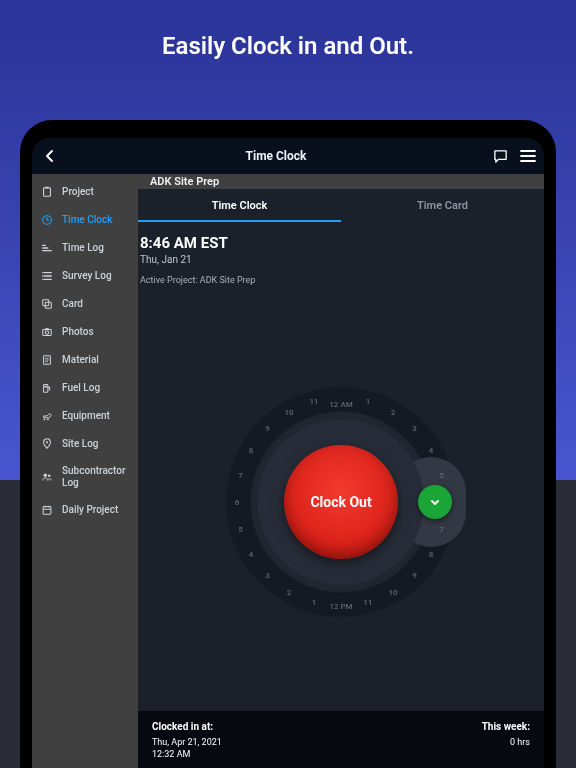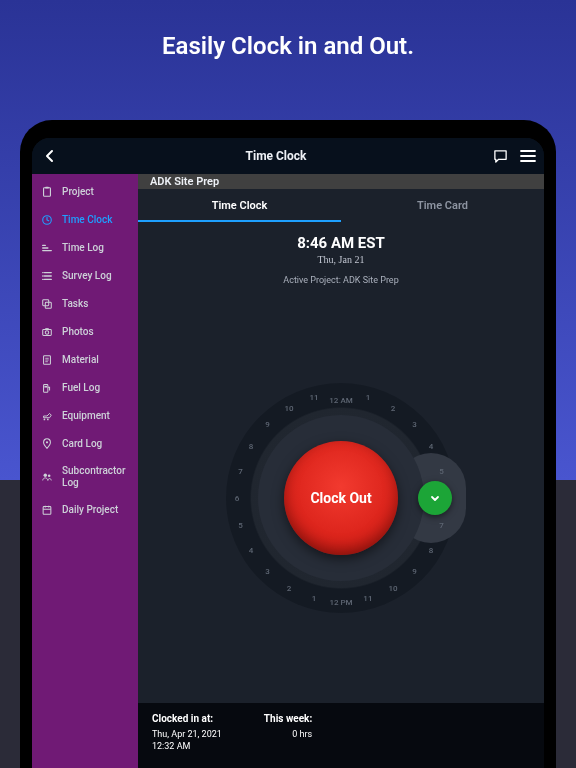--- a/index.html
+++ b/index.html
@@ -46,21 +46,21 @@
     gap: 6px;
   }
   .nav-back { width: 20px; display:flex; align-items:center; justify-content:center; }
   .nav-title { flex: 1; text-align: center; font-weight: 700; color: #eef1f6; font-size: 12px; }
   .nav-right { display:flex; align-items:center; gap:12px; }
   .nav-icon { width:16px; height:16px; display:flex;align-items:center;justify-content:center; }
 
   .body-row { flex:1; display:flex; min-height:0; }
   .sidebar {
     width: 106px;
-    background: #701a75;
+    background: #404040;
     display:flex; flex-direction:column;
     padding-top: 4px;
   }
   .side-item {
     display:flex; align-items:center; gap:8px;
     padding: 7px 8px;
     color:#cdd1d8; font-size:10px; font-weight:500;
     cursor:pointer;
     line-height: 1.2;
   }
@@ -79,24 +79,24 @@
   }
   .tab {
     flex:1; text-align:center; padding:10px 0 8px;
     font-weight:600; font-size:11px; color:#8d94a1;
     cursor:pointer;
     border-bottom: 2px solid transparent;
   }
   .tab.active { color:#fff; border-bottom-color:#1ea0ff; }
 
   .clock-header {
-    text-align:center; padding: 12px 2px 8px;
+    padding: 12px 2px 8px;
   }
   .clock-time { font-weight:700; font-size:15px; color:#fff; }
-  .clock-date { font-size:10px; color:#c0c5d0; margin-top:2px;font-family:Liberation Serif, serif; }
+  .clock-date { font-size:10px; color:#c0c5d0; margin-top:2px; }
   .clock-proj { font-size:9px; color:#aab0bc; margin-top:10px; }
 
   .dial-wrap { position:relative; width:100%; flex:1; display:flex; align-items:center; justify-content:center; }
   .dial {
     position:relative; width: 230px; height:230px;
   }
   .ring-outer {
     position:absolute; inset:0; border-radius:50%;
     background: radial-gradient(circle, #252b35 0%, #20262f 55%, #141a23 56%, #141a23 100%);
   }
@@ -129,22 +129,22 @@
     cursor:pointer;
     z-index: 2;
   }
   .hour-label {
     position:absolute; font-size:8px; color:#5e6673; font-weight:500;
     transform: translate(-50%, -50%);
   }
 
   .footer {
     background:#06090f; color:#fff;
-    display:flex; 
-    padding:10px 14px 16px; font-size:10px;
+    display:flex; justify-content:space-between;
+    padding:10px 14px 8px; font-size:10px;
     margin-top:auto;
   }
   .footer .f-label { font-weight:700; font-size:10px; margin-bottom:4px; }
   .footer .f-val { font-weight:400; font-size:9px; line-height:1.35; }
   .footer .right { text-align:right;margin-left:42px; }
 
   svg { display:block; }
 </style>
 </head>
 <body>
@@ -217,21 +217,21 @@
           <span class="side-label">Survey Log</span>
         </div>
 
         <div class="side-item">
           <span class="ic">
               <svg width="12" height="12" viewBox="0 0 14 14">
                 <rect x="2" y="2" width="7" height="7" rx="1" stroke="#cdd1d8" fill="none" stroke-width="1.2"></rect>
                 <rect x="5" y="5" width="7" height="7" rx="1" stroke="#cdd1d8" fill="none" stroke-width="1.2"></rect>
               </svg>
             </span>
-          <span class="side-label">Tasks</span>
+          <span class="side-label">Card</span>
         </div>
 
 
         <div class="side-item">
           <span class="ic">
               <svg width="12" height="12" viewBox="0 0 14 14">
                 <rect x="2" y="4" width="10" height="7" rx="1" stroke="#cdd1d8" fill="none" stroke-width="1.2"></rect>
                 <circle cx="7" cy="7.5" r="2" stroke="#cdd1d8" fill="none" stroke-width="1.2"></circle>
                 <rect x="5" y="2.5" width="4" height="2" fill="#cdd1d8"></rect>
               </svg>
@@ -271,21 +271,21 @@
           <span class="side-label">Equipment</span>
         </div>
 
         <div class="side-item">
           <span class="ic">
               <svg width="12" height="12" viewBox="0 0 14 14">
                 <path d="M7 12s4-4 4-7a4 4 0 10-8 0c0 3 4 7 4 7z" stroke="#cdd1d8" fill="none" stroke-width="1.2"></path>
                 <circle cx="7" cy="5" r="1.3" fill="#cdd1d8"></circle>
               </svg>
             </span>
-          <span class="side-label">Card Log</span>
+          <span class="side-label">Site Log</span>
         </div>
 
         <div class="side-item">
           <span class="ic">
               <svg width="12" height="12" viewBox="0 0 14 14">
                 <circle cx="5" cy="5" r="2" fill="#cdd1d8"></circle>
                 <circle cx="9.5" cy="5.5" r="1.5" fill="#cdd1d8"></circle>
                 <path d="M2 11c0-1.5 1.5-3 3-3s3 1.5 3 3M8 11c0-1 1-2.2 2-2.2s2 1.2 2 2.2" stroke="#cdd1d8" fill="none" stroke-width="1.1"></path>
               </svg>
             </span>

